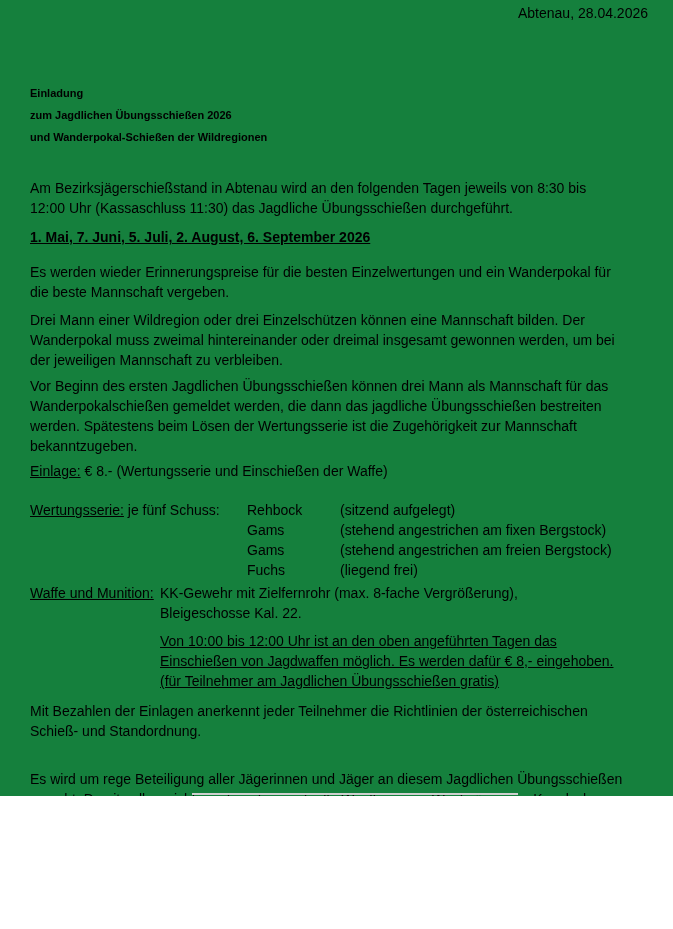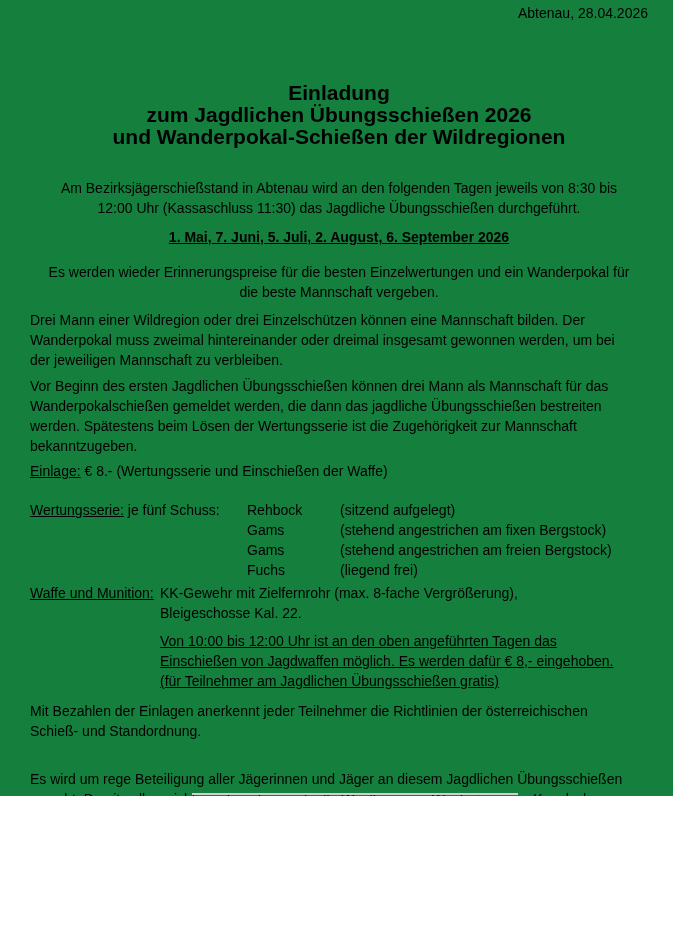--- a/index.html
+++ b/index.html
@@ -20,30 +20,29 @@
     box-sizing: border-box;
     padding: 4px 25px 0 30px;
   }
   .dateline {
     text-align: right;
     padding-right: 0;
     line-height: 18px;
   }
   .title-block {
     margin-top: 60px;
-    text-align: center;
     font-weight: bold;
-    font-size: 21px;
+    font-size: 11px;
     line-height: 22px;
     white-space: pre;
   }
   .para {
     white-space: pre;
   }
-  .center { text-align: center; }
+  .center { text-align: left; }
   .p-intro      { margin-top: 30px; }
   .p-dates      { margin-top: 9px; font-weight: bold; }
   .p-dates span { text-decoration: underline; }
   .p-prizes     { margin-top: 15px; }
   .p-team       { margin-top: 8px; }
   .p-registration { margin-top: 6px; }
   .p-fee        { margin-top: 5px; }
   .u { text-decoration: underline; }
   .series-block {
     margin-top: 19px;

